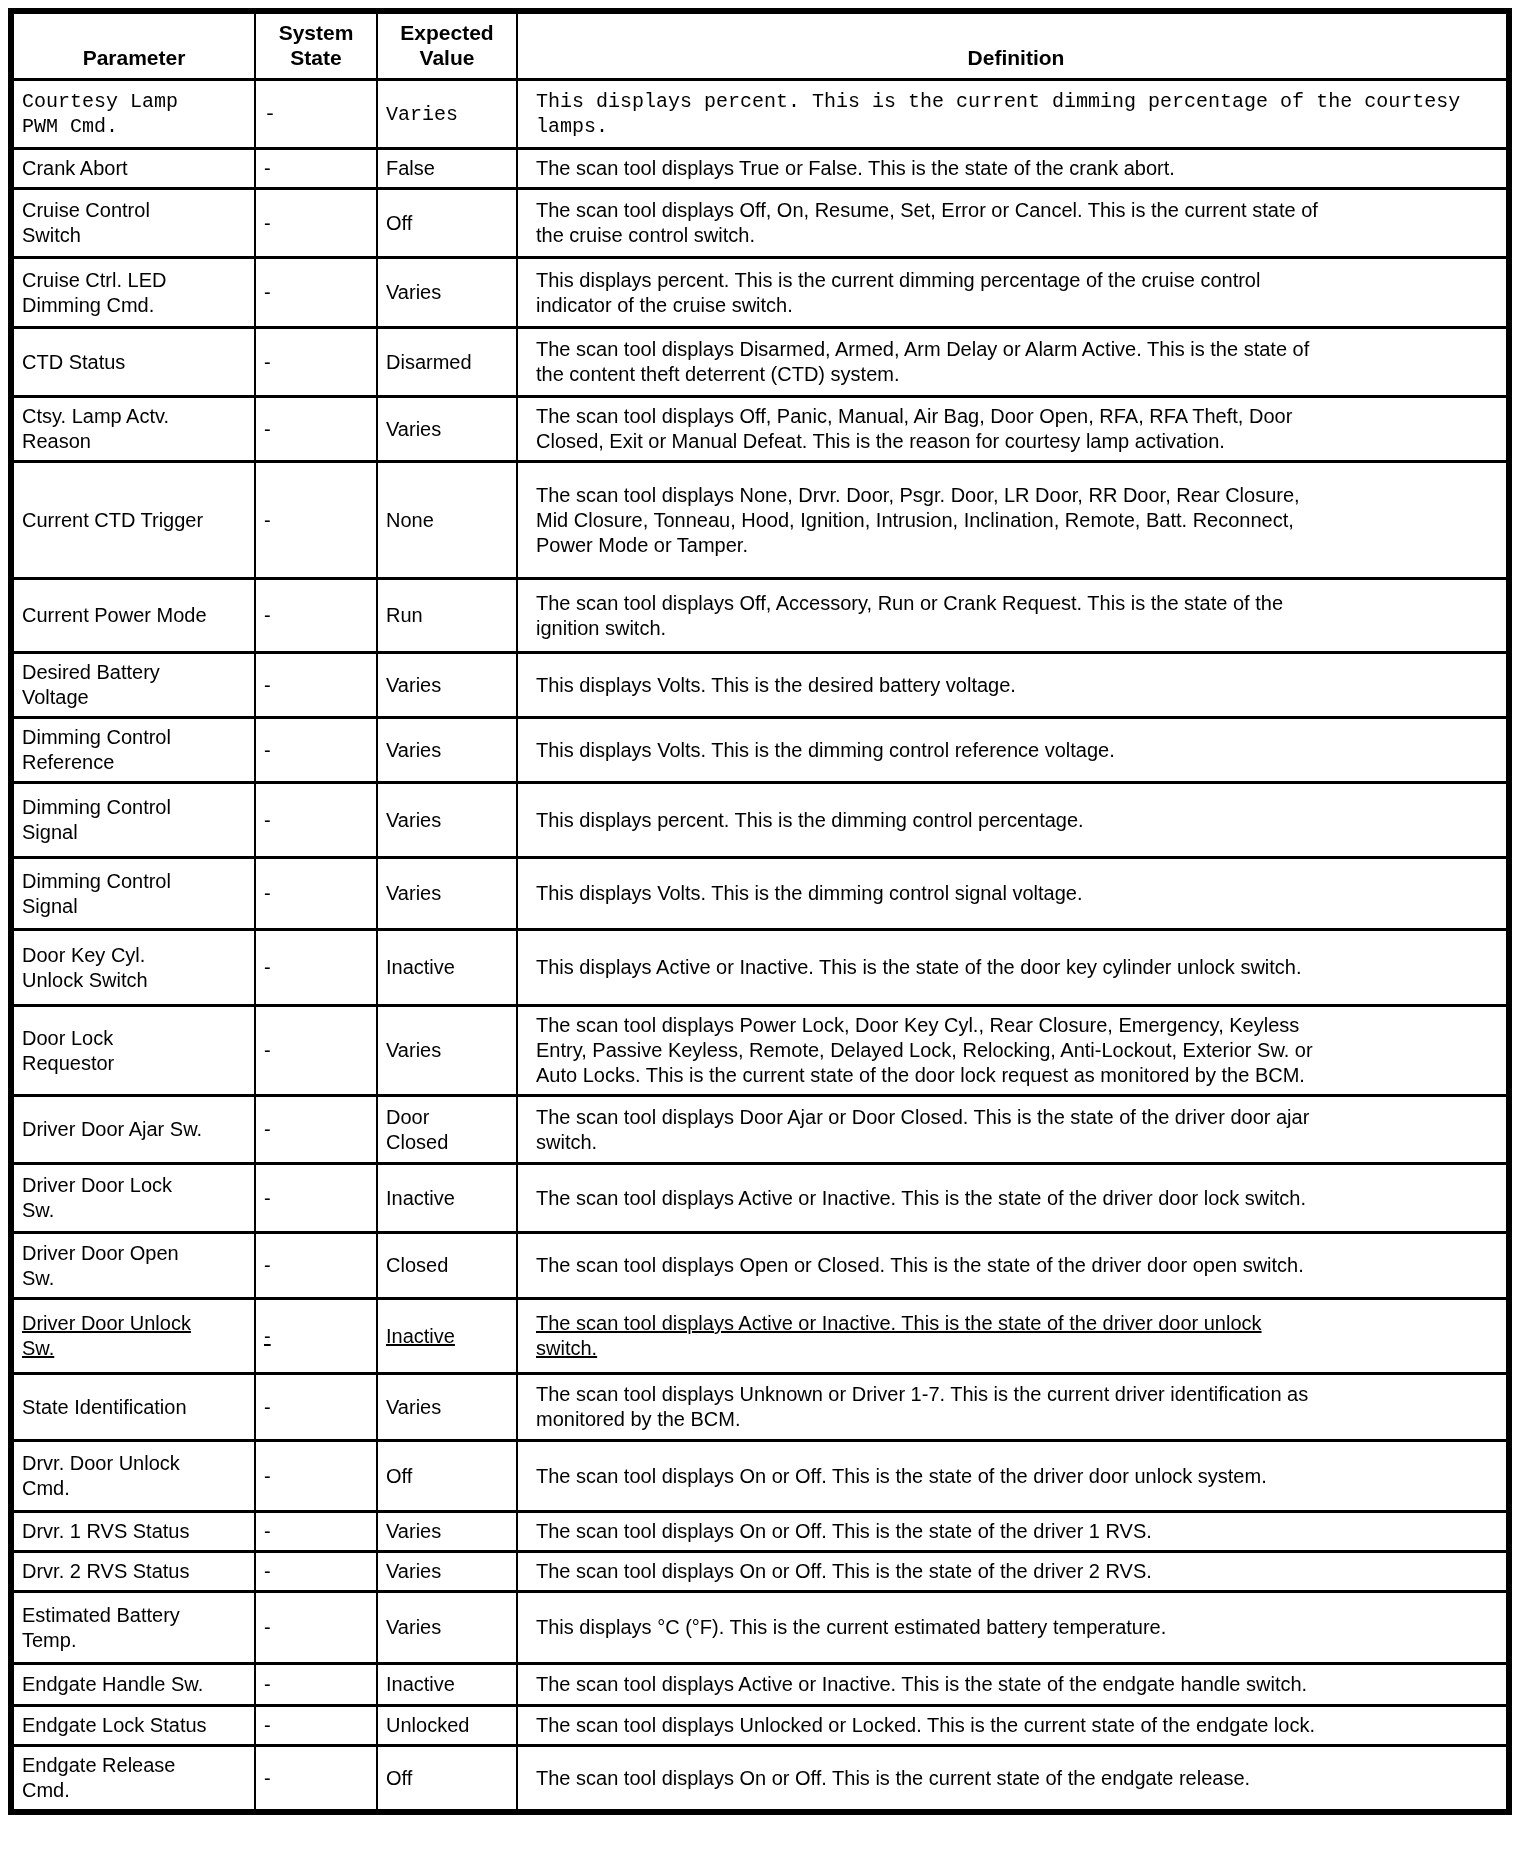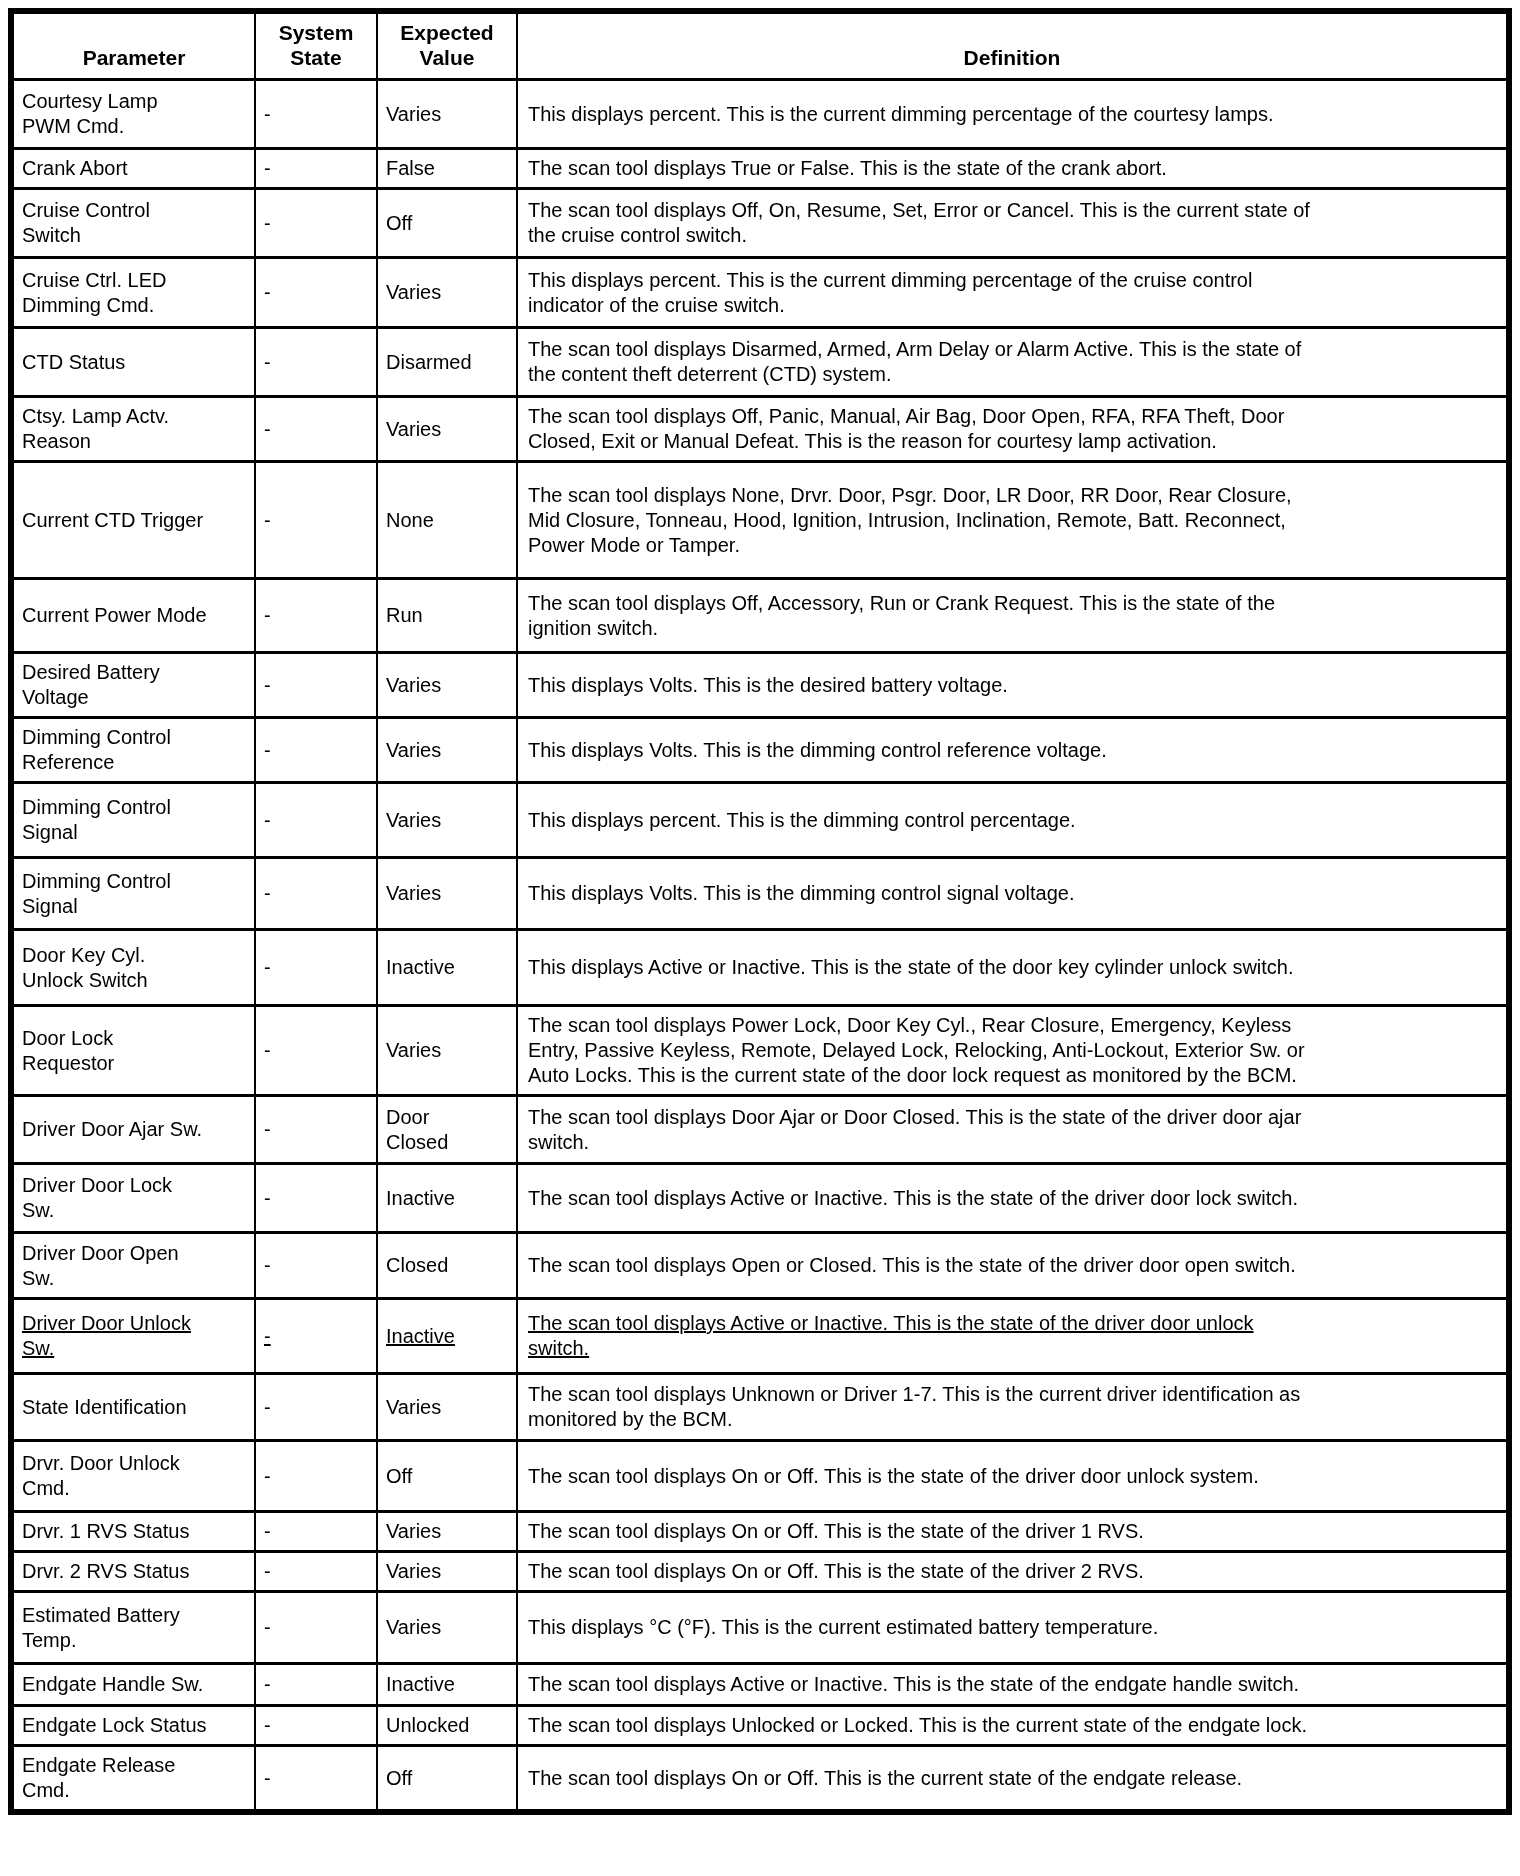--- a/index.html
+++ b/index.html
@@ -41,21 +41,21 @@
     font-size: 20px;
     line-height: 25px;
     font-weight: normal;
     vertical-align: middle;
     padding: 6px 8px;
     text-align: left;
   }
   .col-param   { white-space: pre-line; }
   .col-state   { }
   .col-ev      { white-space: pre-line; margin-left: 44px; }
-  .col-def     { white-space: pre-line; padding-left: 10px; padding-right: 10px; }
+  .col-def     { white-space: pre-line; padding-left: 18px; padding-right: 10px; }
 </style>
 </head>
 <body>
 
 <div class="page">
   <table class="param-table">
     <colgroup>
       <col style="width:244px">
       <col style="width:122px">
       <col style="width:140px">
@@ -63,21 +63,21 @@
     </colgroup>
     <thead>
       <tr>
         <th class="col-param">Parameter</th>
         <th class="col-state">System State</th>
         <th class="col-ev">Expected Value</th>
         <th class="col-def">Definition</th>
       </tr>
     </thead>
     <tbody id="table-body">
-        <tr style="height: 69px;">
+        <tr style="height: 69px; font-family: Liberation Mono, monospace;">
           <td class="col-param">Courtesy Lamp
 PWM Cmd.</td>
           <td class="col-state">-</td>
           <td class="col-ev">Varies</td>
           <td class="col-def">This displays percent. This is the current dimming percentage of the courtesy lamps.</td>
         </tr>
         <tr style="height: 36px;">
           <td class="col-param">Crank Abort</td>
           <td class="col-state">-</td>
           <td class="col-ev">False</td>

